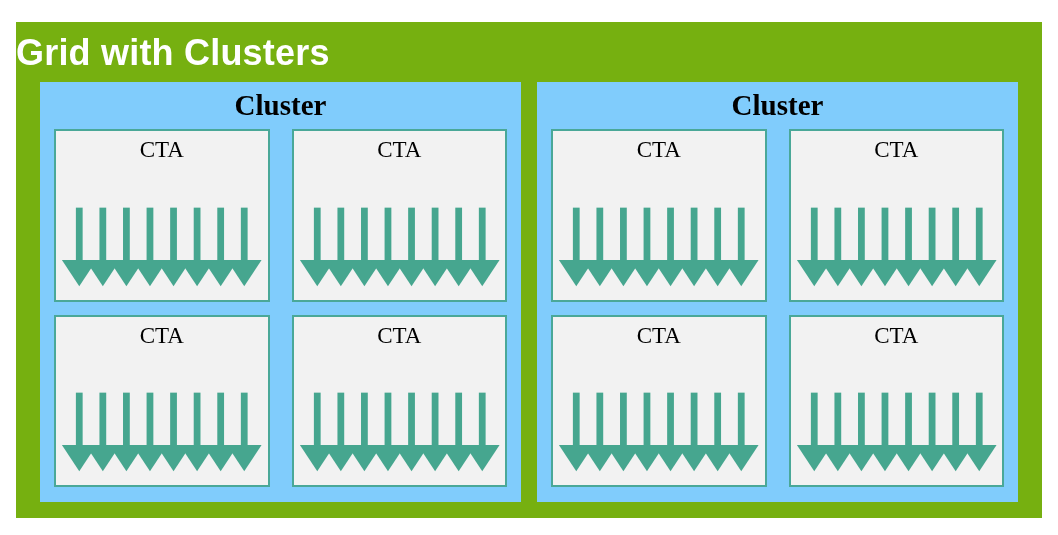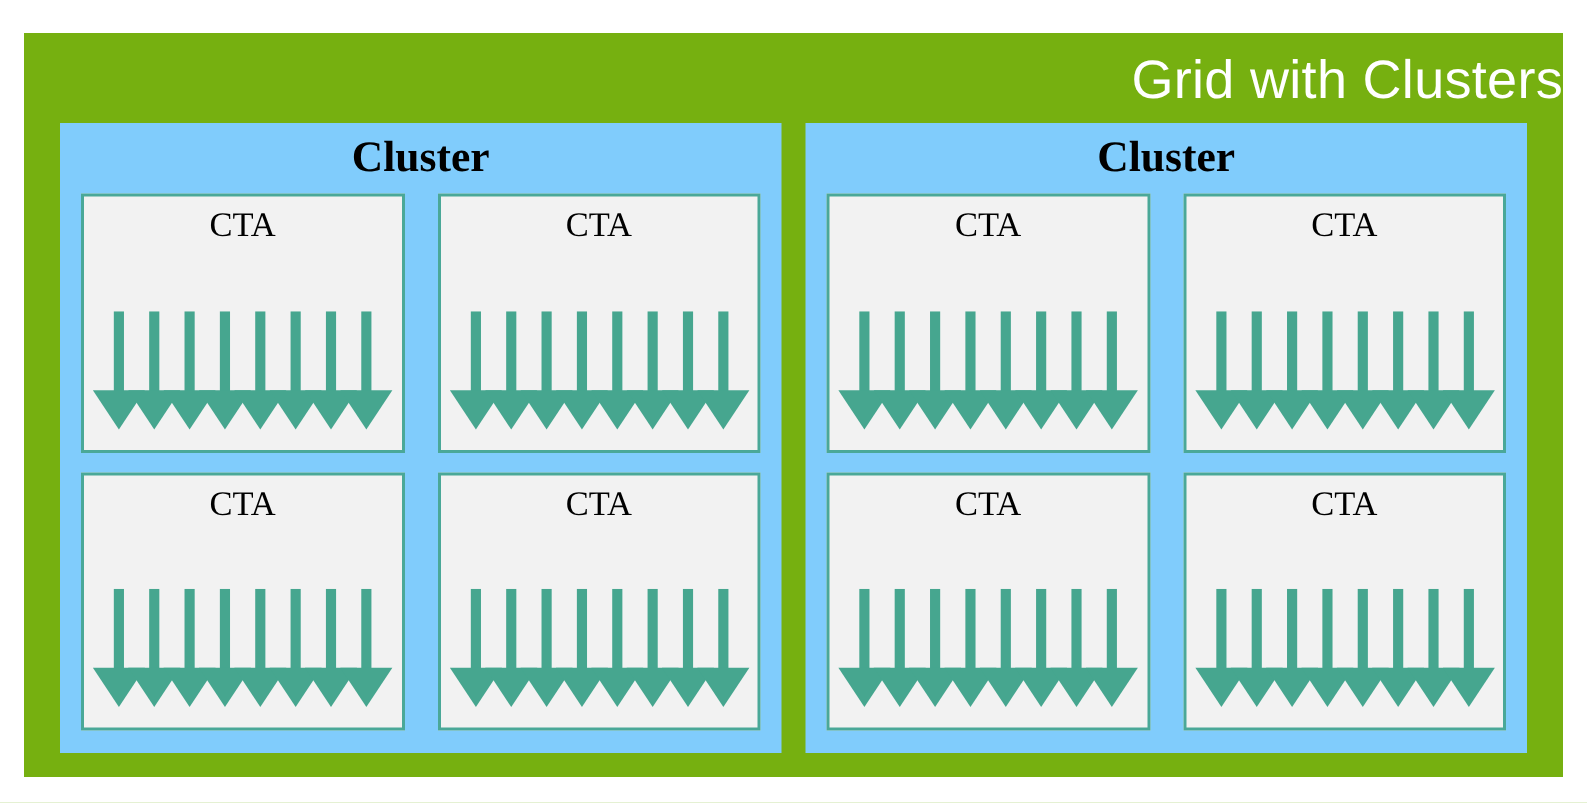--- a/index.html
+++ b/index.html
@@ -29,24 +29,24 @@
     background: #76b010;
   }
 
   .grid-title {
     position: absolute;
     left: 0;
     top: 4px;
     width: 100%;
     height: 54px;
     line-height: 54px;
-    text-align: right;
+    text-align: left;
     color: #ffffff;
     font-size: 36px;
-    font-weight: normal;
+    font-weight: bold;
     letter-spacing: 0.2px;
     white-space: nowrap;
   }
 
   
   .clusters-row {
     position: absolute;
     left: 24px;
     top: 60px;
     width: 978px;

